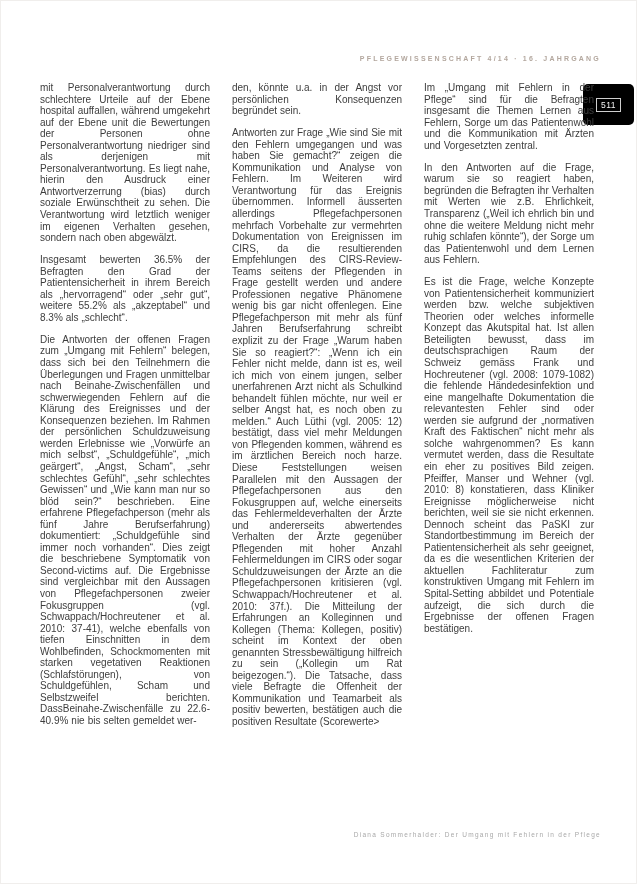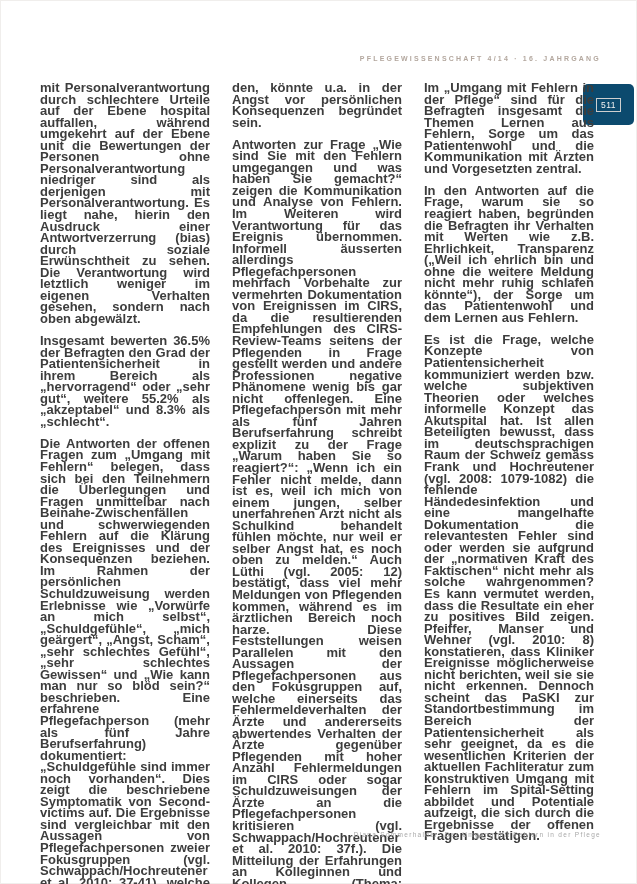--- a/index.html
+++ b/index.html
@@ -14,41 +14,40 @@
   .journal-header {
     position:absolute; top:55px; right:36px;
     font-size:7px; font-weight:bold;
     letter-spacing:2.2px;
     color:#b3a79e;
     white-space:nowrap;
   }
   .page-badge {
     position:absolute; top:84px; right:3px;
     width:51px; height:41px;
-    background:#0c4a6e;
+    background:#000000;
     border-radius:5px;
     display:flex; align-items:center; justify-content:center;
   }
   .page-badge .num {
     color:#f2f2f2; font-size:8.5px; letter-spacing:0.5px;
     border:1px solid #cfcfcf; padding:1px 4px;
   }
   .columns {
     position:absolute; left:40px; top:82px;
     width:554px;
     display:flex; gap:22px;
   }
   .col { width:170px; }
   .col p {
     margin:0 0 10.5px 0;
-    font-size:13px; line-height:11.55px;
+    font-size:10px; line-height:11.55px;
     text-align:justify;
     color:#3d3d3d;
     word-spacing:0.2px;
-    font-weight:bold;
   }
   .footer-credit {
     position:absolute; top:831px; right:36px;
     font-size:6.5px; letter-spacing:1.3px;
     color:#a8a8a8;
     white-space:nowrap;
   }
 </style>
 </head>
 <body>

